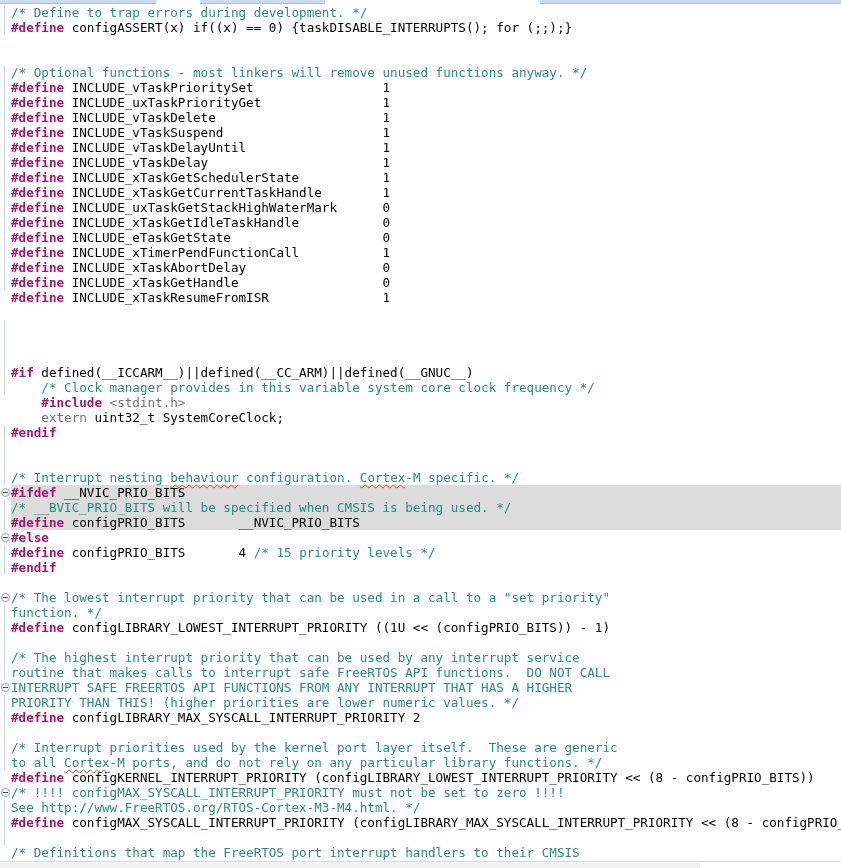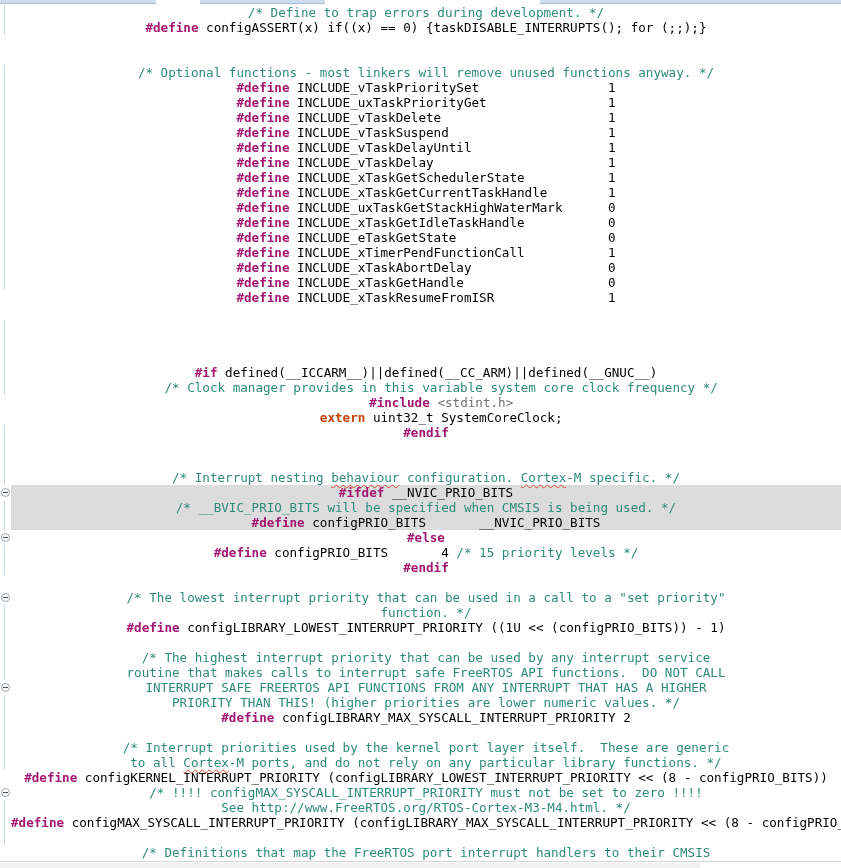--- a/index.html
+++ b/index.html
@@ -111,36 +111,35 @@
     white-space: pre;
     color: #000000;
     letter-spacing: 0px;
   }
 
   .line {
     height: 15px;
     line-height: 15px;
     white-space: pre;
     position: relative;
-    text-align: center;
   }
   
   .selband {
     position: absolute;
     left: 11px;
     width: 830px;
     height: 15px;
     background: #dcdcdc;
     z-index: 0;
   }
 
   
   .cm  { color: #2e8b7a; }                    
   .pp  { color: #a31670; font-weight: bold; } 
-  .kw  { color: #c2410c; font-weight: bold; } 
+  .kw  { color: #737373; font-weight: normal; } 
   .hdr { color: #737373; }                    
   .pl  { color: #000000; }                    
 
   
   .sq {
     text-decoration: underline;
     text-decoration-style: wavy;
     text-decoration-color: #d84b2a;
     text-decoration-thickness: 1px;
     text-underline-offset: 2px;

